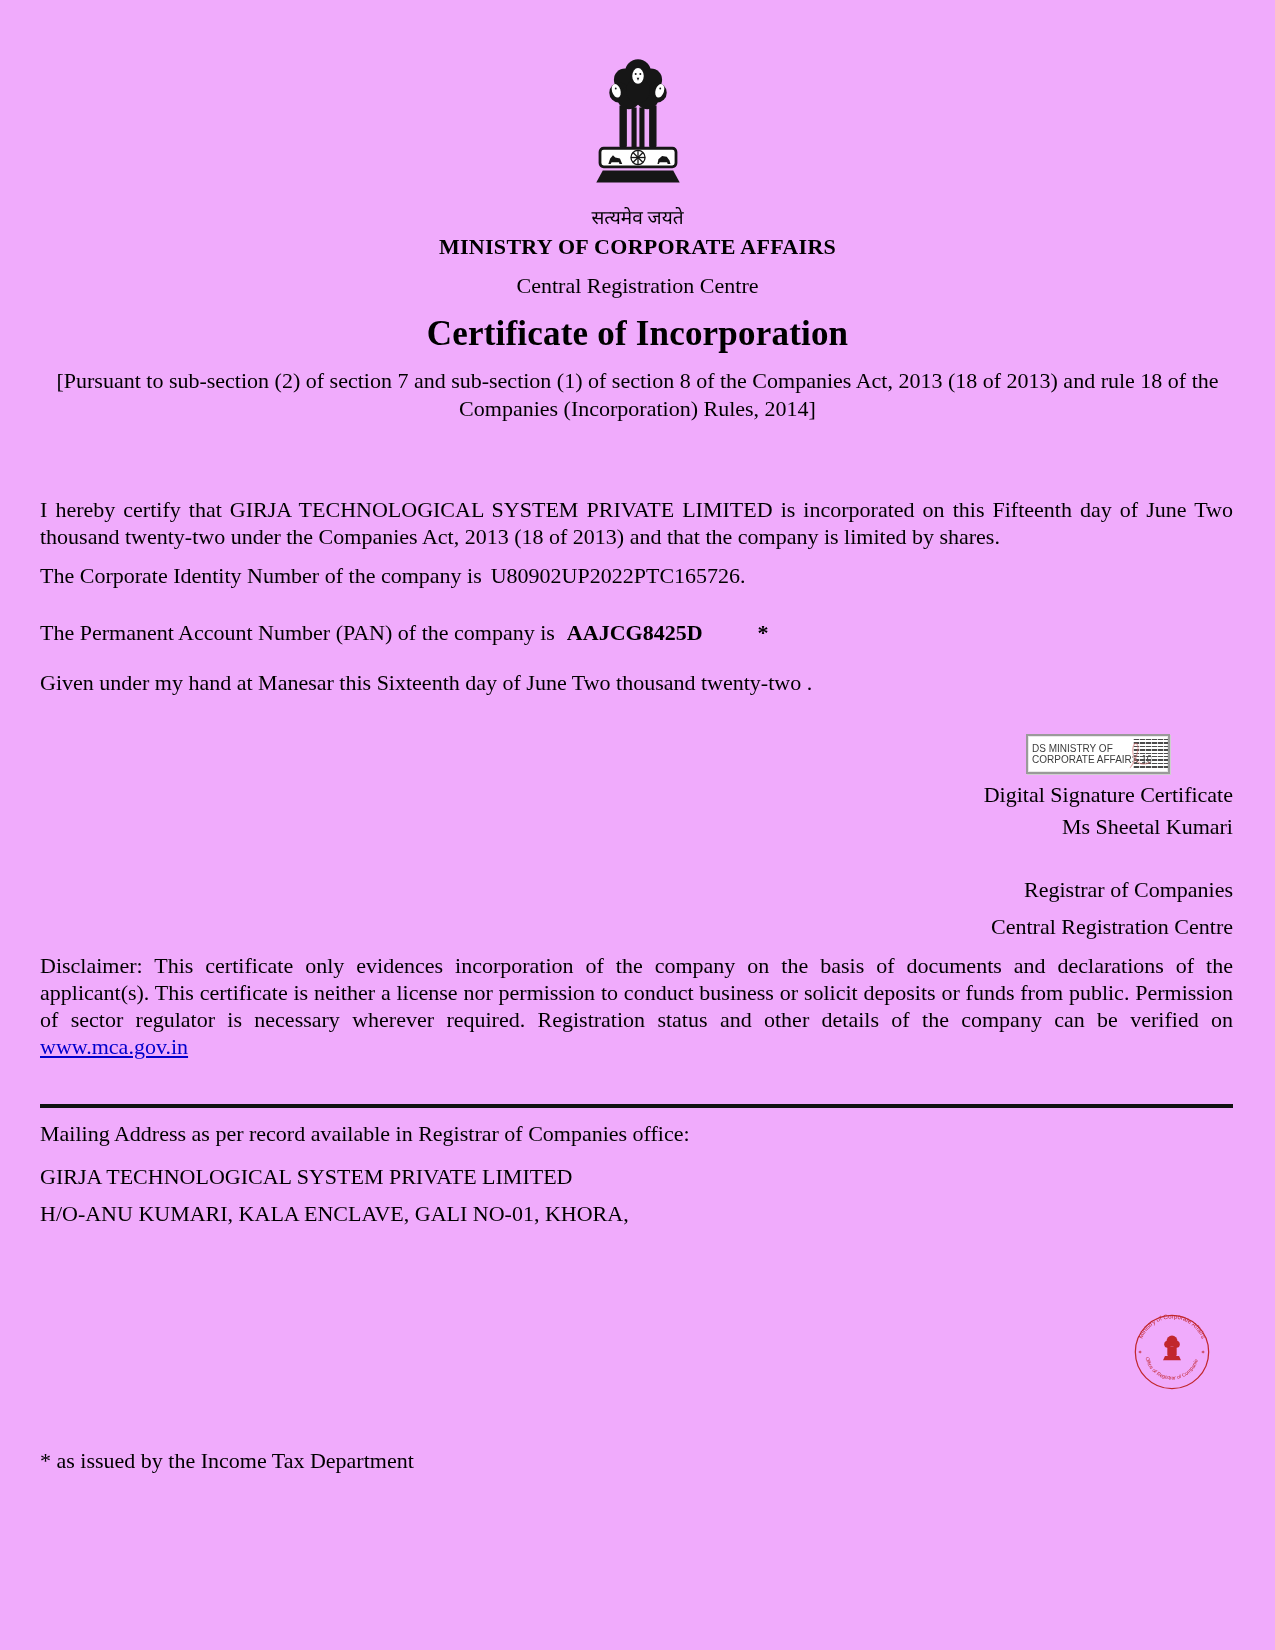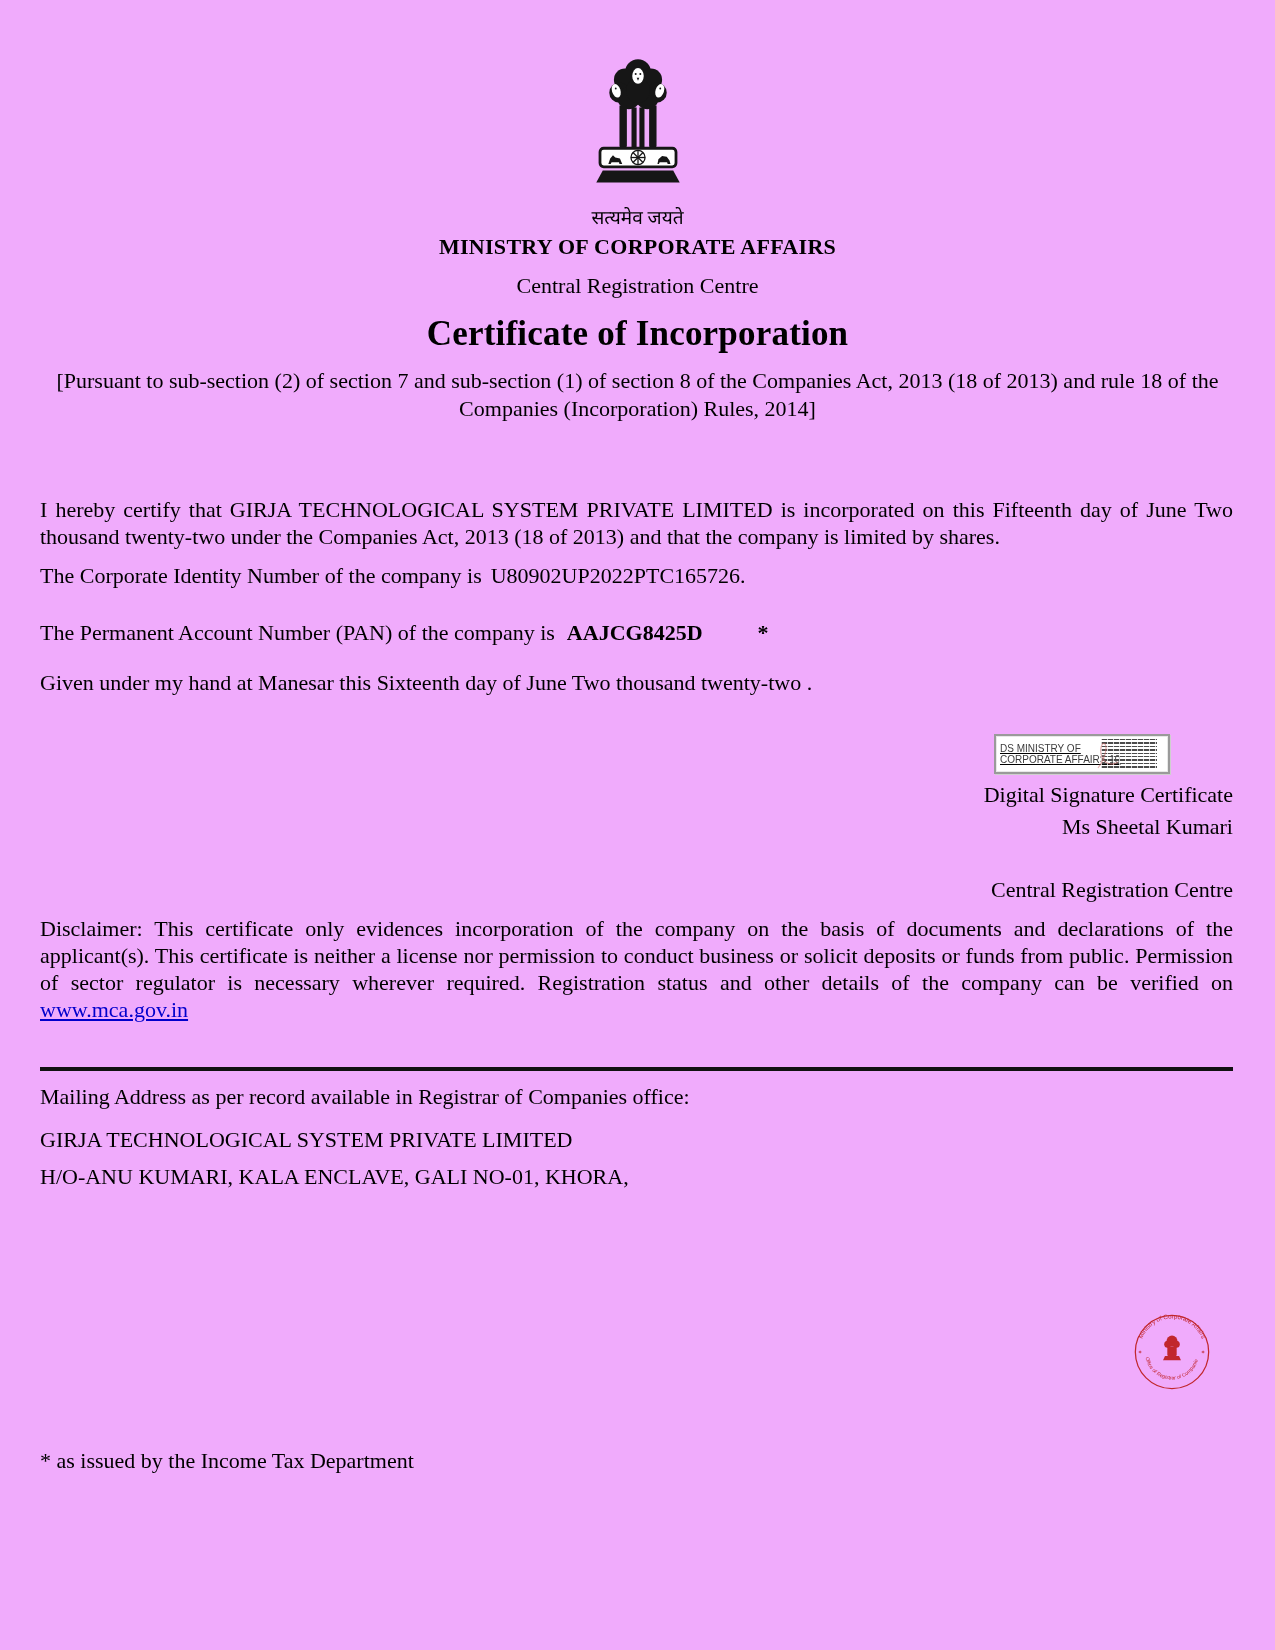--- a/index.html
+++ b/index.html
@@ -29,28 +29,27 @@
   .cin-value { margin-left:9px; }
   .pan-line { margin-top:30px; }
   .pan-value { font-weight:bold; margin-left:12px; }
   .tan-line { margin-top:19px; }
   .tan-value { font-weight:bold; }
   .footnote-star { font-weight:bold; margin-left:55px; }
   .given-line { margin-top:23px; }
   
   .stamp-row { margin-top:38px; display:flex; justify-content:flex-end; padding-right:63px; }
   .dsc-stamp {
-    width:176px; height:40px;
+    width:144px; height:40px;
     border:2px solid #9a9a9a;
     box-shadow:inset 0 0 0 1px #e8e8e8, 1px 1px 0 #cfcfcf;
     background:#fff;
     display:flex; align-items:center;
     position:relative;
     overflow:hidden;
-    text-decoration:underline;
   }
   .stamp-label {
     font-family:"Liberation Sans","DejaVu Sans",sans-serif;
     font-size:10px; line-height:11px; color:#3c3c3c;
     padding-left:4px; width:104px; flex:0 0 auto;
     white-space:nowrap;
   }
   .stamp-micro {
     flex:0 0 auto; width:56px; height:30px; margin-left:1px;
     background-image:
@@ -147,20 +146,21 @@
         <div class="stamp-micro"></div>
       </div>
     </div>
 
     <div class="sig-block">
       <div>Digital Signature Certificate</div>
       <div>Ms Sheetal Kumari</div>
     </div>
 
     <div class="behalf-block">
+      <div>Registrar of Companies</div>
       <div>Central Registration Centre</div>
     </div>
 
     <p class="disclaimer"><span>Disclaimer: This certificate only evidences incorporation of the company on the basis of documents and declarations of the applicant(s). This certificate is neither a license nor permission to conduct business or solicit deposits or funds from public. Permission of sector regulator is necessary wherever required. Registration status and other details of the company can be verified on </span><a href="#" class="link">www.mca.gov.in</a></p>
 
     <hr class="rule">
 
     <p class="mailing-heading">Mailing Address as per record available in Registrar of Companies office:</p>
     <p class="addr-line1">GIRJA TECHNOLOGICAL SYSTEM PRIVATE LIMITED</p>
     <p class="addr-line2">H/O-ANU KUMARI, KALA ENCLAVE, GALI NO-01, KHORA,</p>

